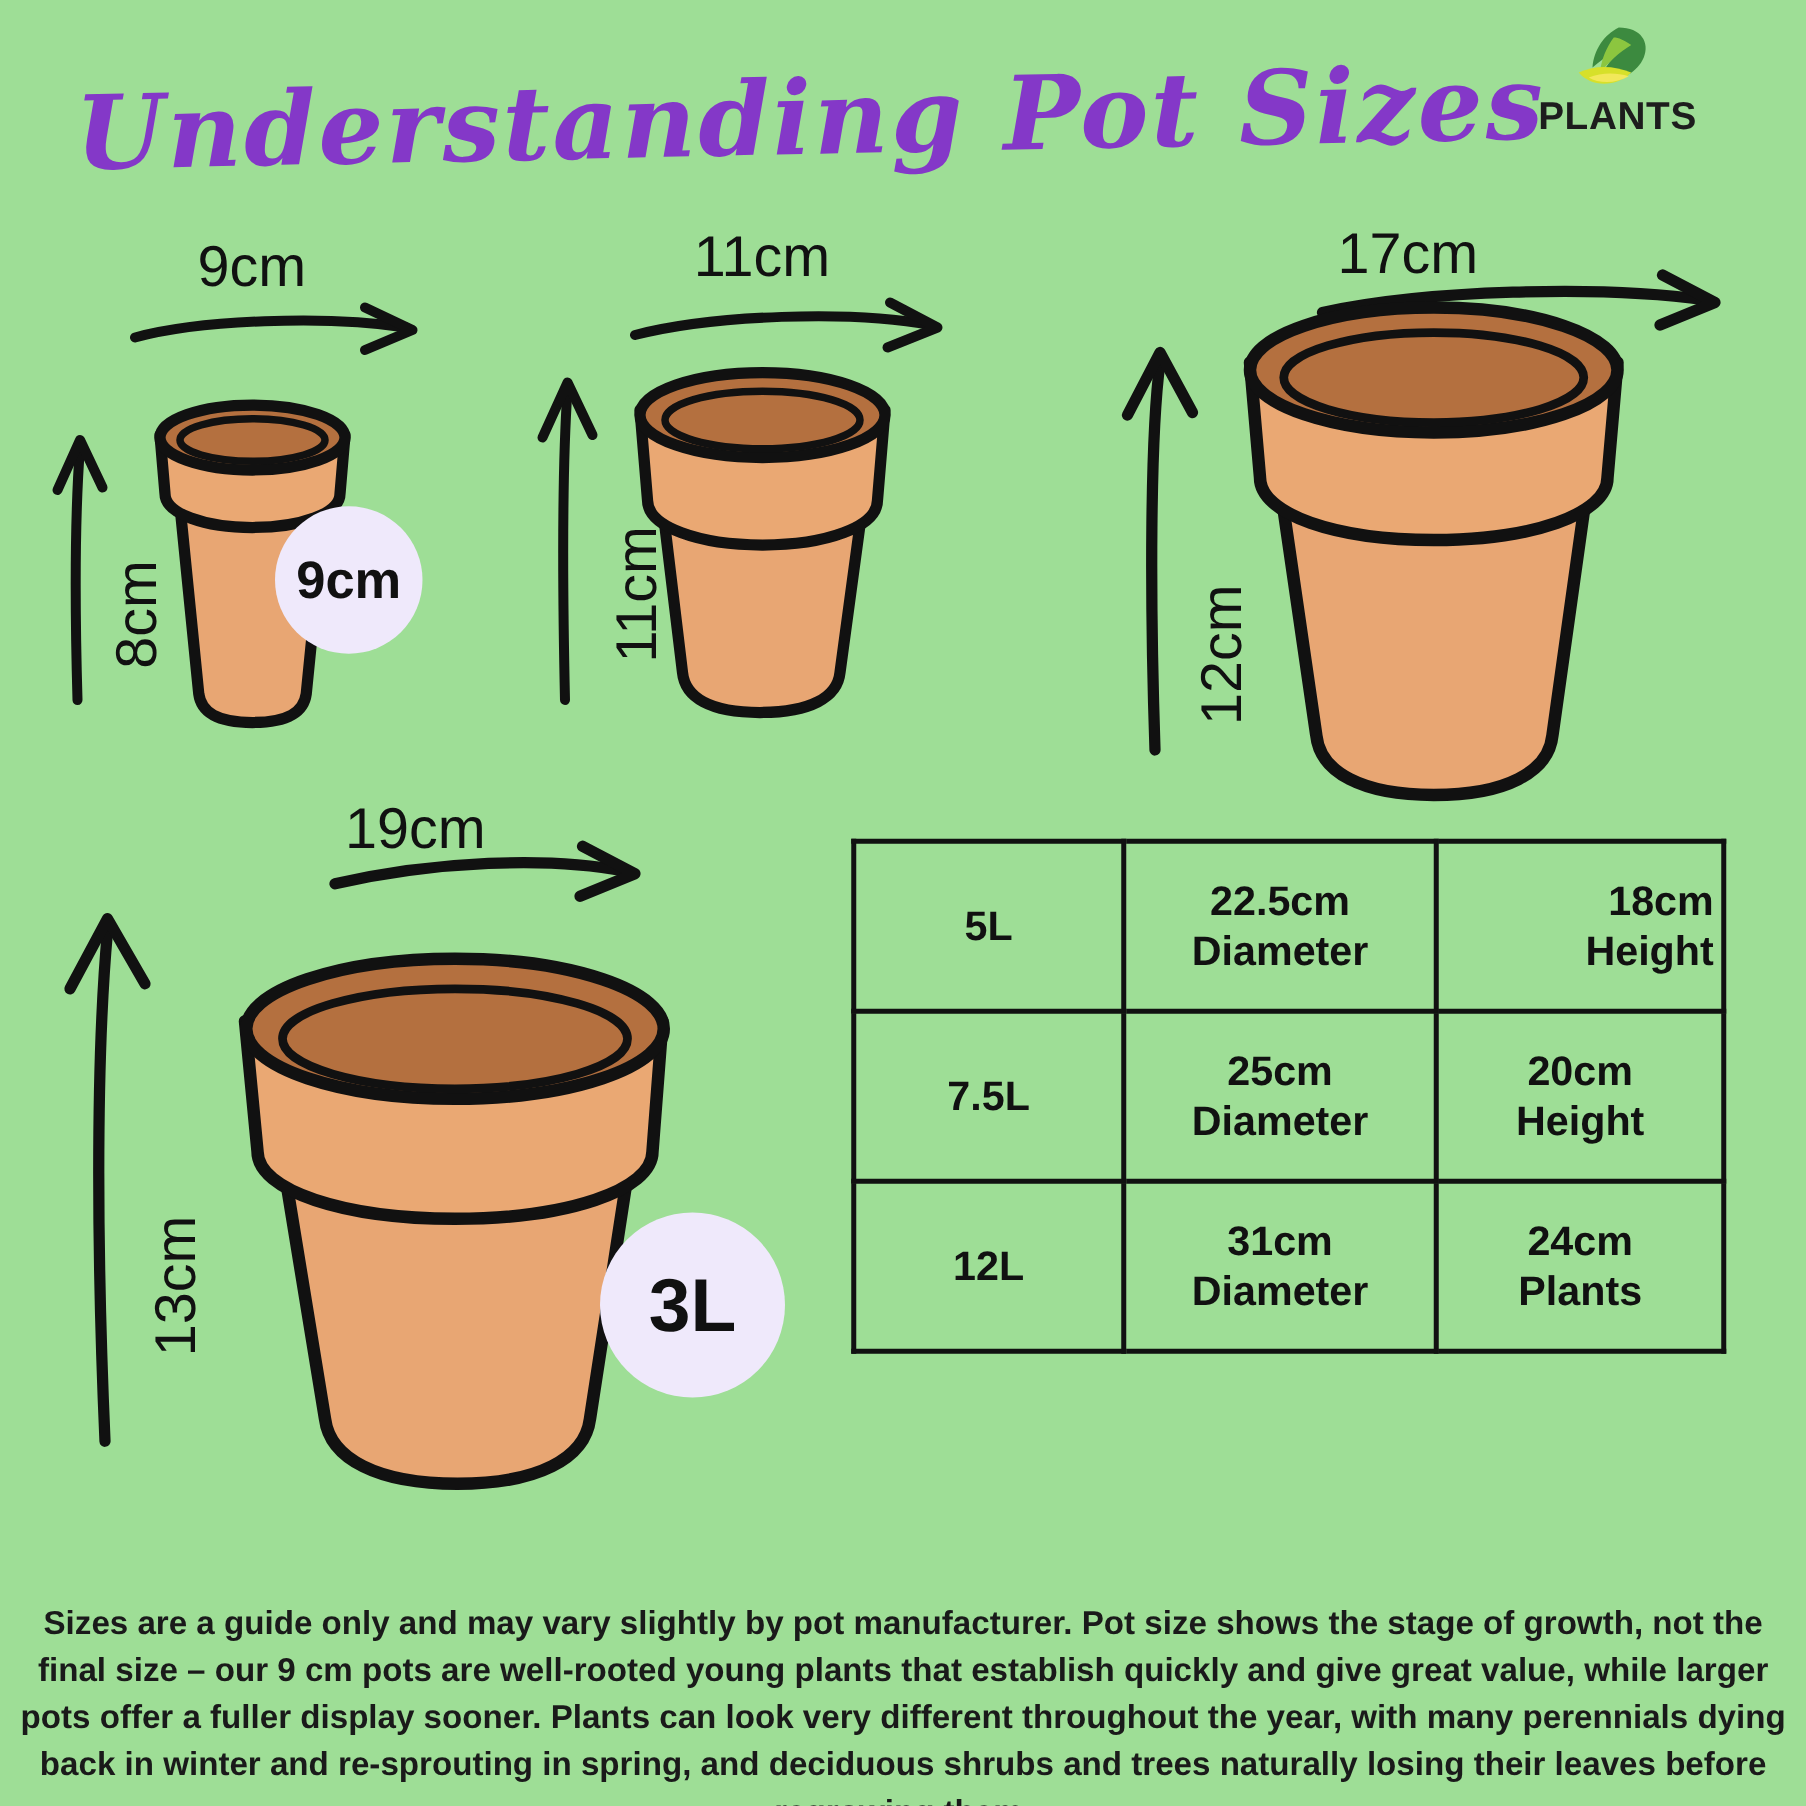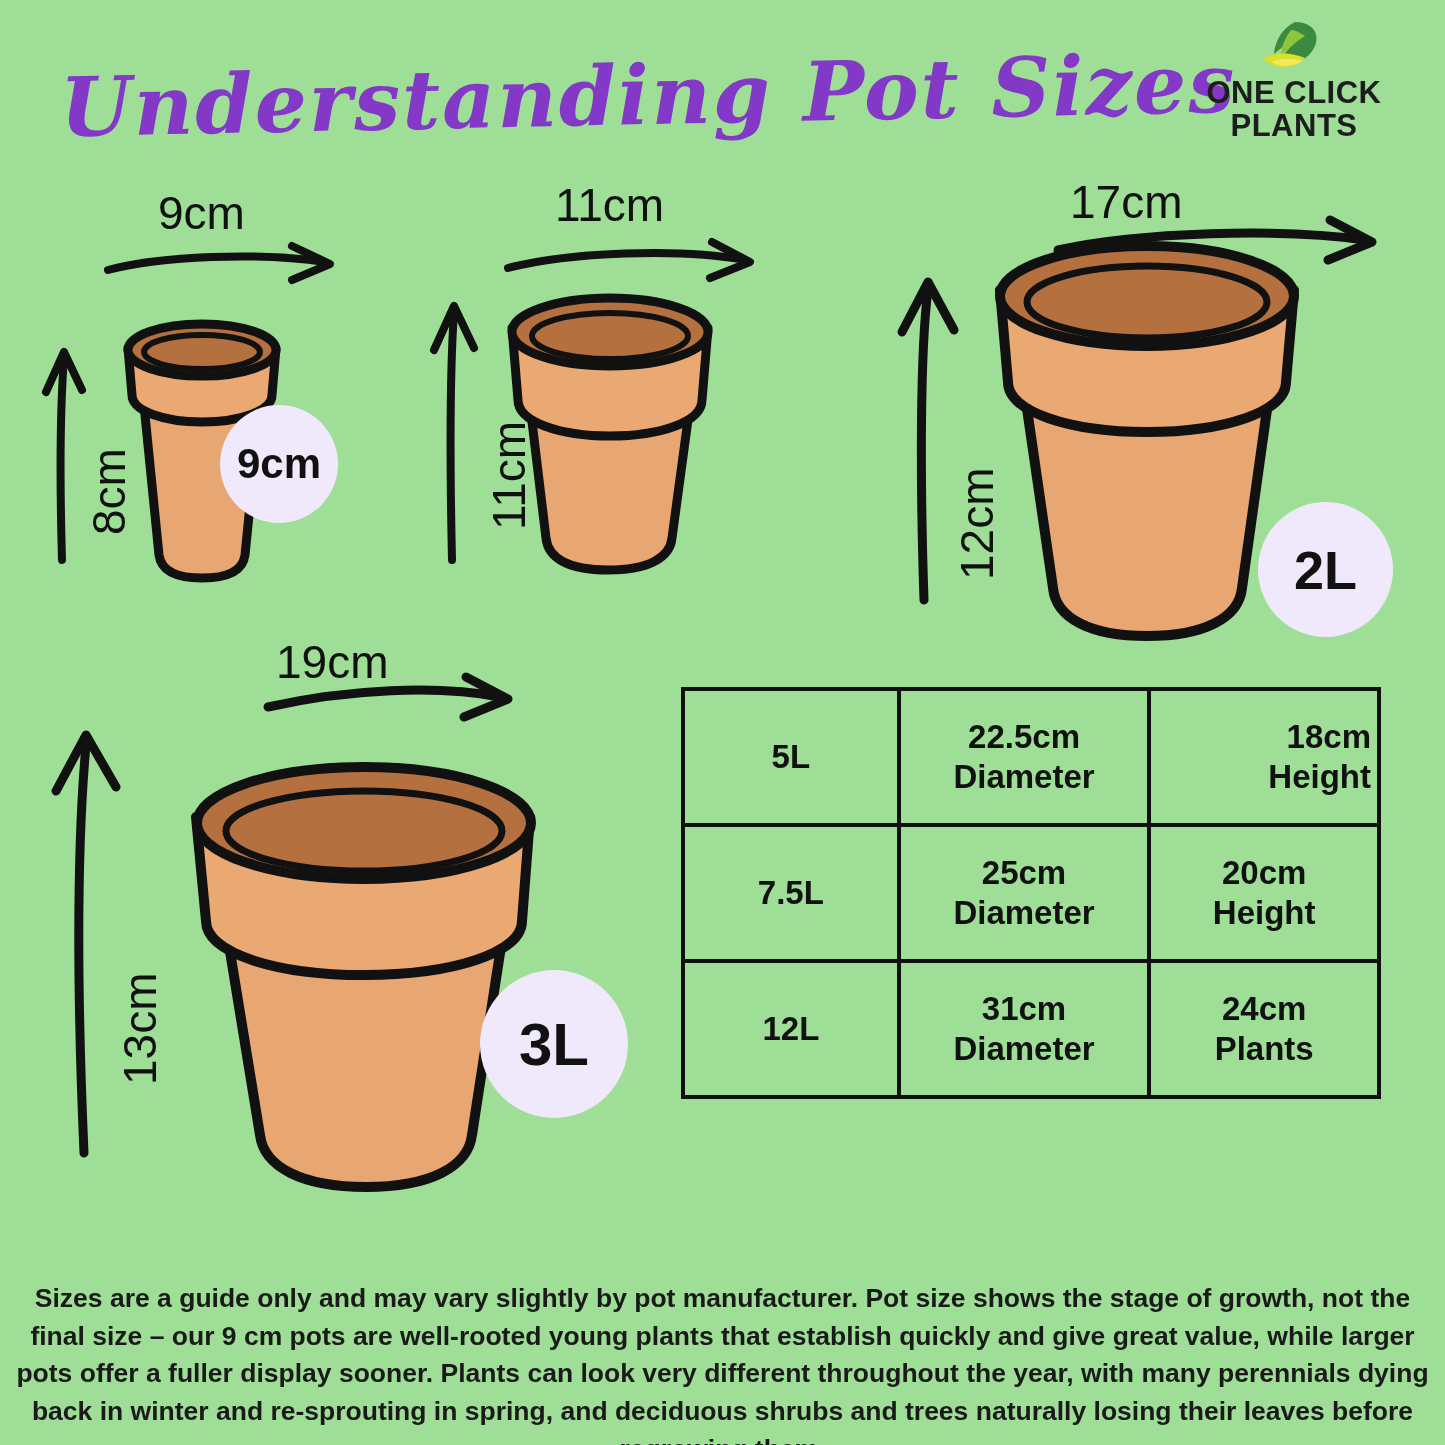--- a/index.html
+++ b/index.html
@@ -90,21 +90,21 @@
     font-weight: bold;
     color: #111;
     font-family: "Liberation Sans", sans-serif;
     box-shadow: 0 0 0 0 rgba(0,0,0,0);
   }
 
   
   .size-table {
     position: absolute;
     left: 681px;
-    top: 687px;
+    top: 671px;
     width: 700px;
     border-collapse: collapse;
   }
   .size-table td {
     border: 4px solid #111;
     text-align: center;
     font-size: 33px;
     font-weight: bold;
     color: #111;
     padding: 18px 6px;
@@ -143,21 +143,20 @@
       <svg width="250" height="58" viewBox="0 0 250 58">
         <g transform="translate(92,2)">
           <path d="M34 4 C22 10 14 22 13 36 C20 30 28 24 38 20 C30 27 22 36 19 46 C32 48 48 42 54 28 C59 16 52 4 34 4 Z" fill="#3c8a3f"></path>
           <path d="M30 12 C24 20 20 30 19 40 C26 32 34 24 44 18 C38 14 34 12 30 12 Z" fill="#8cc63f"></path>
           <path d="M2 40 C14 34 30 34 44 40 C32 52 12 52 2 40 Z" fill="#d7e02a"></path>
           <path d="M10 44 C20 40 32 40 42 43 C32 49 18 49 10 44 Z" fill="#f2e85a"></path>
         </g>
       </svg>
     </div>
     <div class="logo-text">
-      <div>ONE CLICK</div>
       <div>PLANTS</div>
     </div>
   </div>
 
   <div class="pot-group" style="left:30px; top:180px; width:360px; height:420px;">
     <div class="dim-top" style="left:128px; top:6px;">9cm</div>
     <div class="dim-side" style="left:52px; top:355px;">8cm</div>
     <svg width="360" height="420" viewBox="0 0 360 420">
 
       <path d="M78 90 C130 76 230 72 295 82" stroke="#111" stroke-width="8" fill="none" stroke-linecap="round"></path>
@@ -207,21 +206,20 @@
       <path d="M64 450 C60 330 60 200 68 140" stroke="#111" stroke-width="9" fill="none" stroke-linecap="round"></path>
       <path d="M42 182 L68 132 L94 180" stroke="#111" stroke-width="9" fill="none" stroke-linecap="round" stroke-linejoin="round"></path>
 
       <g>
         <path d="M164 238 L410 238 L382 438 C379 468 344 486 287 486 C230 486 196 468 193 438 Z" fill="#e8a673" stroke="#111" stroke-width="10" stroke-linejoin="round"></path>
         <path d="M140 140 L434 140 L426 232 C426 262 364 282 287 282 C210 282 148 262 148 232 Z" fill="#eaa873" stroke="#111" stroke-width="10" stroke-linejoin="round"></path>
         <ellipse cx="287" cy="146" rx="147" ry="50" fill="#b4703f" stroke="#111" stroke-width="10"></ellipse>
         <ellipse cx="287" cy="152" rx="120" ry="36" fill="#b4703f" stroke="#111" stroke-width="7"></ellipse>
       </g>
     </svg>
-    <div class="badge" style="left:398px; top:352px; width:135px; height:135px; font-size:54px;">2L</div>
   </div>
 
   <div class="pot-group" style="left:18px; top:625px; width:640px; height:600px;">
     <div class="dim-top" style="left:258px; top:10px;text-align:right;">19cm</div>
     <div class="dim-side" style="left:95px; top:460px;">13cm</div>
     <svg width="640" height="600" viewBox="0 0 640 600">
 
       <path d="M250 82 C330 64 420 60 482 72" stroke="#111" stroke-width="9" fill="none" stroke-linecap="round"></path>
       <path d="M448 52 L490 74 L446 92" stroke="#111" stroke-width="9" fill="none" stroke-linecap="round" stroke-linejoin="round"></path>
 

